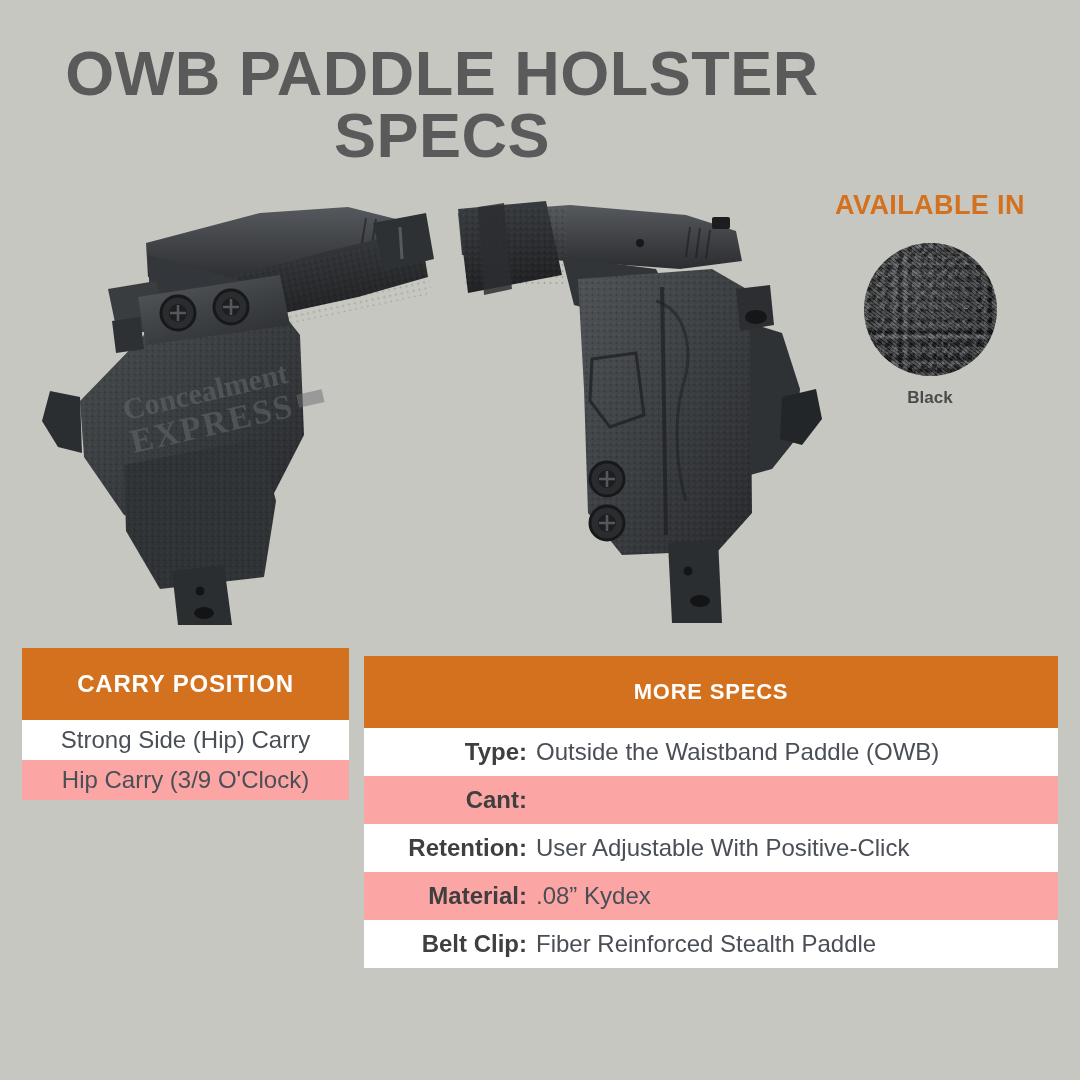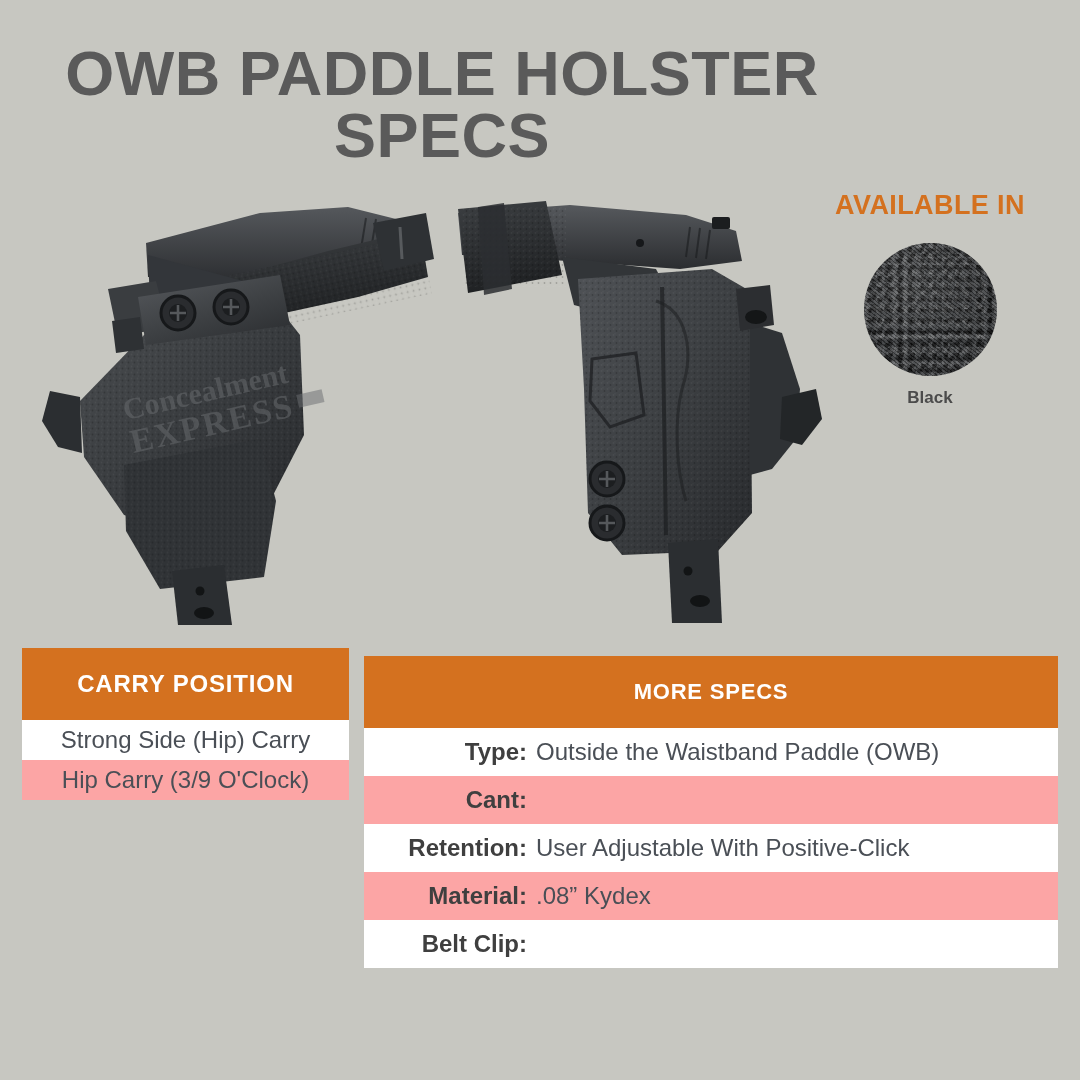--- a/index.html
+++ b/index.html
@@ -387,14 +387,15 @@
     <span class="spec-value">User Adjustable With Positive-Click</span>
   </div>
 
   <div class="row alt">
     <span class="spec-label">Material:</span>
     <span class="spec-value">.08” Kydex</span>
   </div>
 
   <div class="row">
     <span class="spec-label">Belt Clip:</span>
+    <span class="spec-value">Fiber Reinforced Stealth Paddle</span>
   </div>
 </div>
 
 </body></html>

